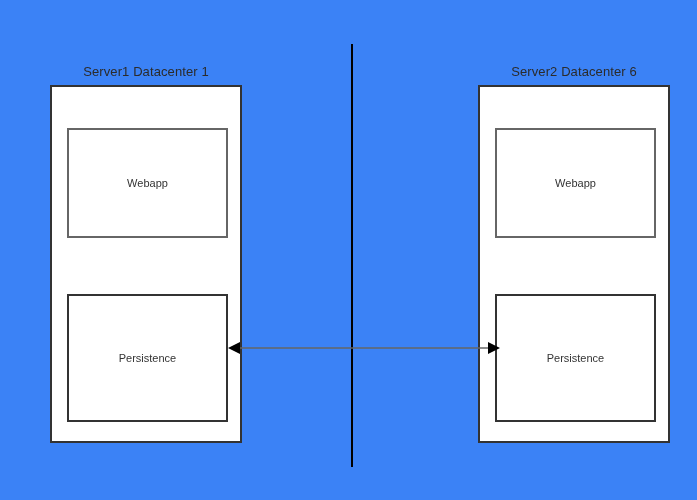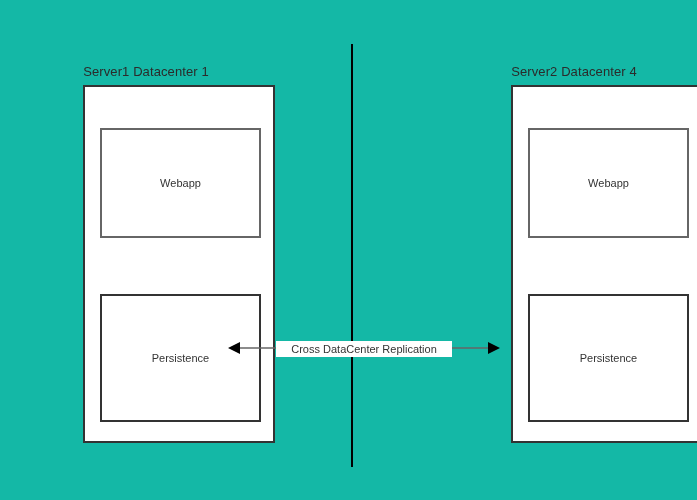--- a/index.html
+++ b/index.html
@@ -11,21 +11,21 @@
     width: 697px;
     height: 500px;
     font-family: "Liberation Sans", sans-serif;
     -webkit-font-smoothing: antialiased;
   }
   #canvas {
     position: relative;
     width: 697px;
     height: 500px;
     overflow: hidden;
-    background: #14b8a6;
+    background: #3b82f6;
   }
 
   
   .dc-title {
     position: absolute;
     font-size: 13px;
     color: #2b2b2b;
     white-space: nowrap;
     text-align: center;
     letter-spacing: 0.1px;
@@ -35,21 +35,20 @@
 
   
   .server-box {
     position: absolute;
     top: 85px;
     width: 192px;
     height: 358px;
     border: 2px solid #333333;
     background: #ffffff;
     box-sizing: border-box;
-    margin-left: 33px;
   }
   #server-box-left  { left: 50px; }
   #server-box-right { left: 478px; }
 
   
   .component-box {
     position: absolute;
     width: 161px;
     border: 2px solid #666666;
     background: #ffffff;
@@ -123,21 +122,21 @@
 
     <div class="component-box comp-webapp">
       <span class="component-label">Webapp</span>
     </div>
 
     <div class="component-box persistence comp-persistence">
       <span class="component-label">Persistence</span>
     </div>
   </div>
 
-  <div class="dc-title" id="title-right">Server2 Datacenter 4</div>
+  <div class="dc-title" id="title-right">Server2 Datacenter 6</div>
 
   <div class="server-box" id="server-box-right">
 
     <div class="component-box comp-webapp">
       <span class="component-label">Webapp</span>
     </div>
 
     <div class="component-box persistence comp-persistence">
       <span class="component-label">Persistence</span>
     </div>
@@ -147,15 +146,14 @@
 
   <svg id="replication-connector" viewBox="0 0 284 36" width="284" height="36">
 
     <line x1="12" y1="18" x2="272" y2="18" stroke="#666666" stroke-width="1.4"></line>
 
     <path d="M 6 18 L 18 12 L 18 24 Z" fill="#000000"></path>
 
     <path d="M 278 18 L 266 12 L 266 24 Z" fill="#000000"></path>
   </svg>
 
-  <div id="replication-label">Cross DataCenter Replication</div>
 
 </div>
 
 </body></html>

